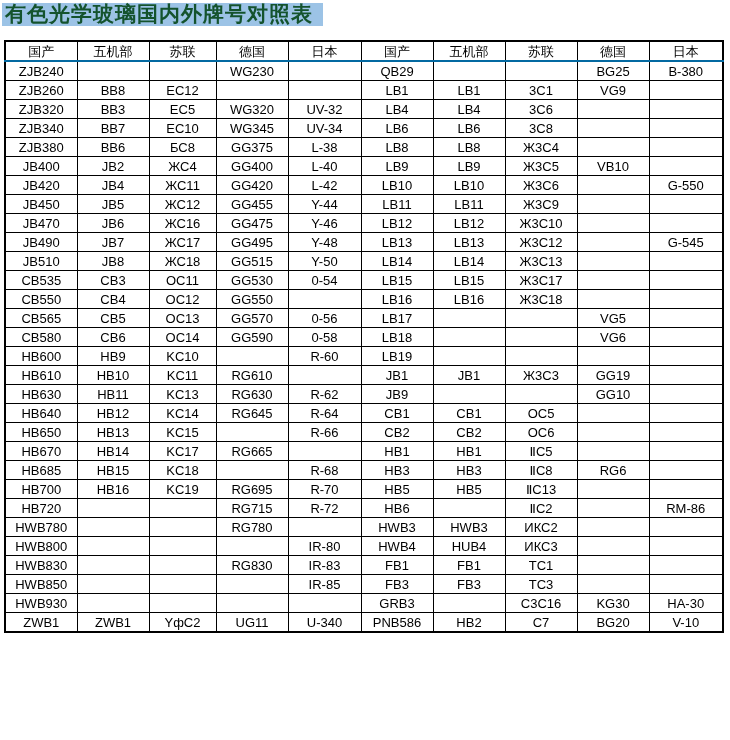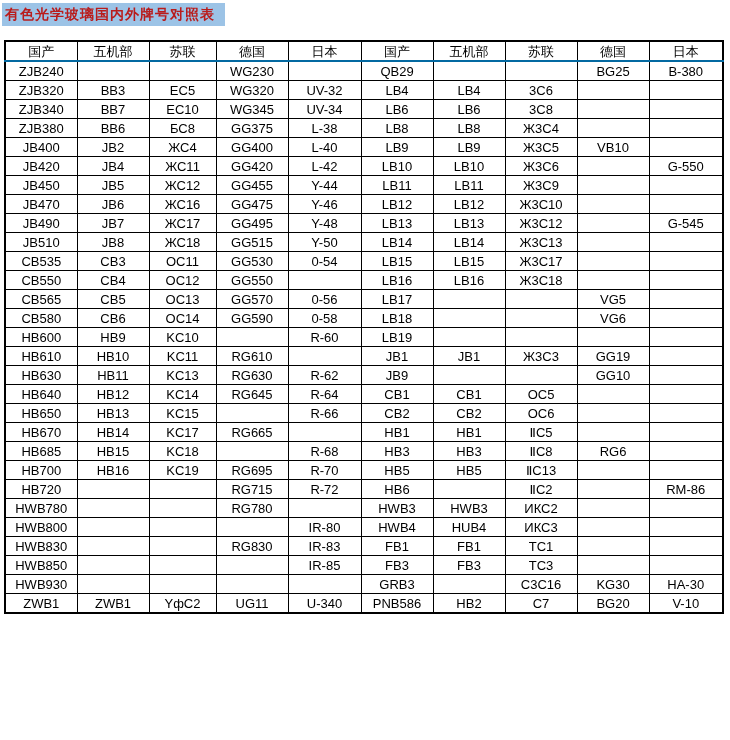--- a/index.html
+++ b/index.html
@@ -11,26 +11,26 @@
     width: 730px;
     height: 740px;
     overflow: hidden;
     font-family: "Liberation Sans", "DejaVu Sans", sans-serif;
     color: #000;
   }
   .page-title {
     display: inline-block;
     margin: 3px 0 0 2px;
     padding: 1px 10px 2px 3px;
-    font-size: 14px;
+    font-size: 21px;
     line-height: 20px;
     font-weight: bold;
     letter-spacing: 1px;
     background: #9cc3e6;
-    color: #b91c1c;
+    color: #14532d;
   }
   table.glass-table {
     margin: 14px 0 0 4px;
     border-collapse: collapse;
     table-layout: fixed;
     width: 718px;
     border: 2px solid #000;
   }
   table.glass-table th,
   table.glass-table td {
@@ -101,20 +101,32 @@
         <td></td>
         <td>WG230</td>
         <td></td>
         <td>QB29</td>
         <td></td>
         <td></td>
         <td>BG25</td>
         <td>B-380</td>
       </tr>
       <tr>
+        <td>ZJB260</td>
+        <td>BB8</td>
+        <td>EC12</td>
+        <td></td>
+        <td></td>
+        <td>LB1</td>
+        <td>LB1</td>
+        <td>3C1</td>
+        <td>VG9</td>
+        <td></td>
+      </tr>
+      <tr>
         <td>ZJB320</td>
         <td>BB3</td>
         <td>EC5</td>
         <td>WG320</td>
         <td>UV-32</td>
         <td>LB4</td>
         <td>LB4</td>
         <td>3C6</td>
         <td></td>
         <td></td>

